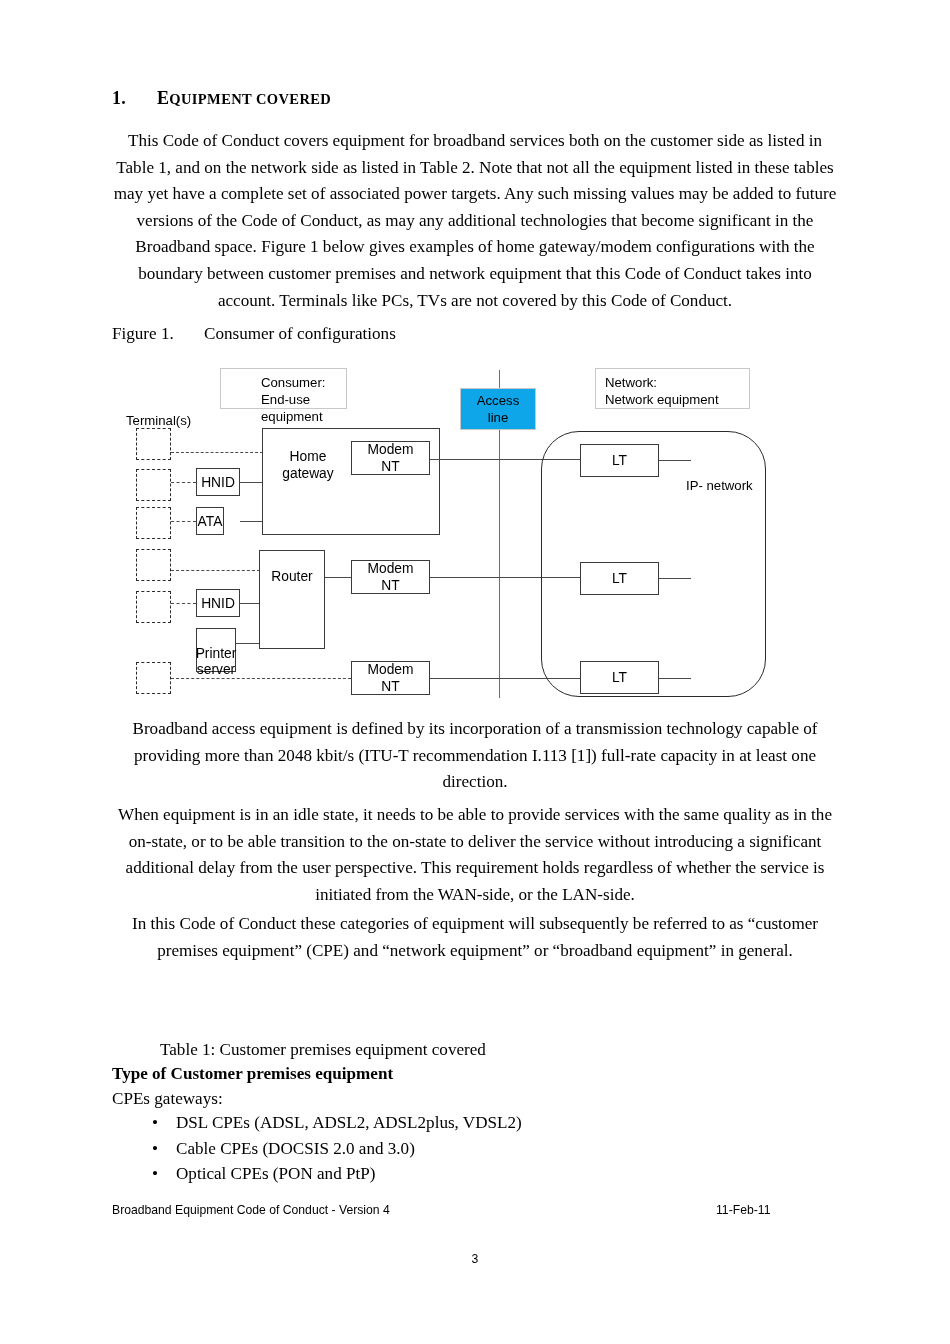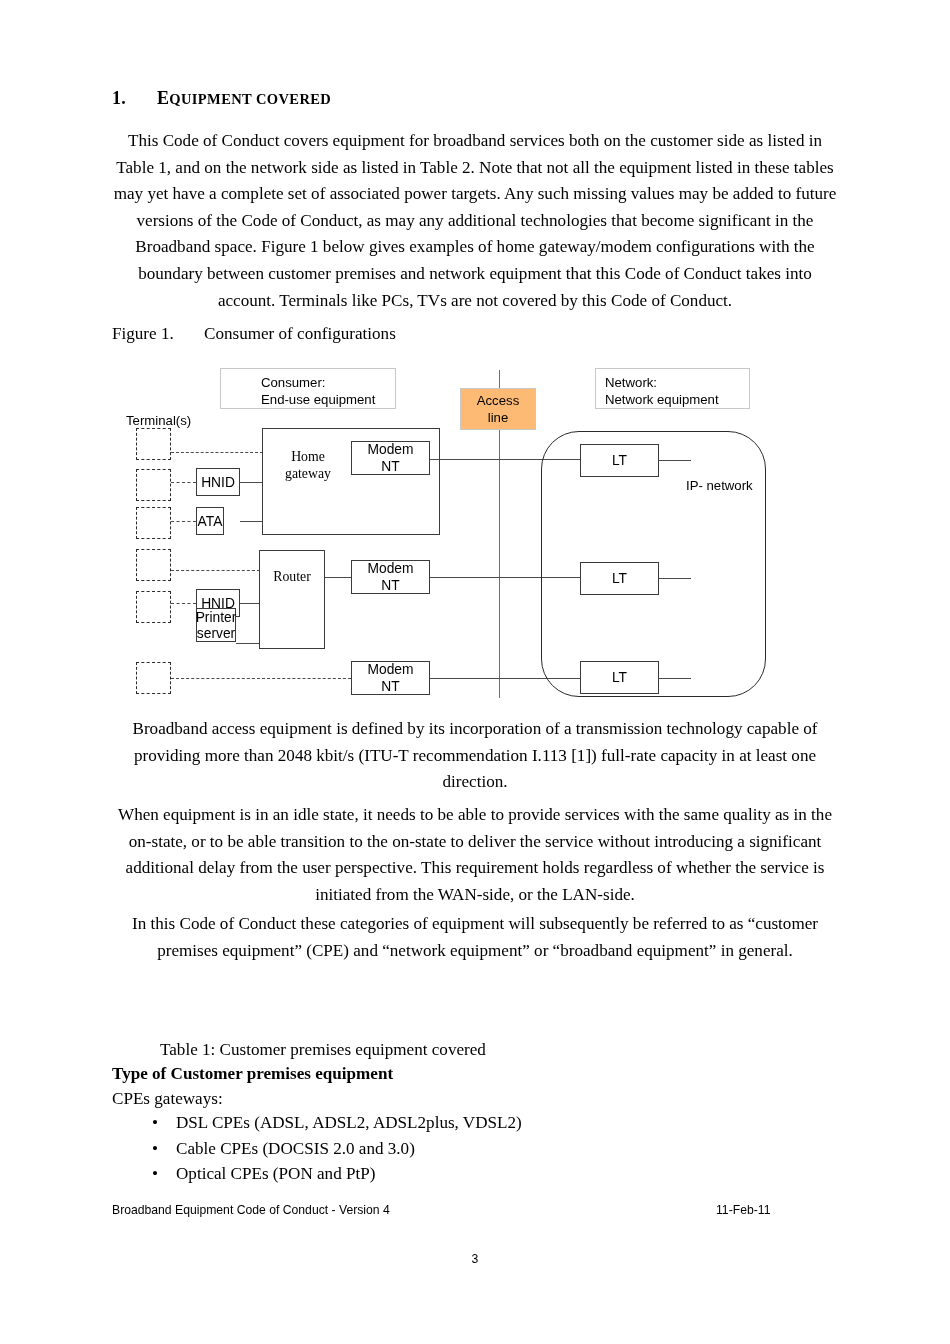--- a/index.html
+++ b/index.html
@@ -82,21 +82,21 @@
   }
   .hline { background:#4a4a4a; height:1px; }
   .vline { background:#6e6e6e; width:1.3px; }
   .dashline {
     border-top:1.4px dashed #4a4a4a; height:0;
   }
   .gwbox {
     border:1px solid #3a3a3a; background:#fff; box-sizing:border-box;
   }
   .gwlabel {
-    position:absolute; font-family:Liberation Serif, serif; font-size:13.8px;
+    position:absolute; font-family:Liberation Sans, sans-serif; font-size:13.8px;
     line-height:17px; text-align:center; color:#000;
   }
   .cloud {
     border:1.1px solid #2a2a2a; border-radius:38px; background:transparent;
     box-sizing:border-box;
   }
   .overflowbox {
     border:1px solid #3a3a3a; background:#fff;
     font-family:"Liberation Sans", sans-serif; font-size:13.8px; line-height:16px;
     box-sizing:border-box; color:#000; text-align:center;
@@ -113,34 +113,34 @@
   </div>
 
   <div class="para p1">This Code of Conduct covers equipment for broadband services both on the customer side as listed in Table 1, and on the network side as listed in Table 2. Note that not all the equipment listed in these tables may yet have a complete set of associated power targets. Any such missing values may be added to future versions of the Code of Conduct, as may any additional technologies that become significant in the Broadband space. Figure 1 below gives examples of home gateway/modem configurations with the boundary between customer premises and network equipment that this Code of Conduct takes into account. Terminals like PCs, TVs are not covered by this Code of Conduct.</div>
 
   <div class="figcap">
     <span class="fignum">Figure 1.</span><span>Consumer of configurations</span>
   </div>
 
   <div class="figure">
 
-    <div class="fig-el legendbox" style="left:220px; top:368px; width:176px; height:41px;padding-left:40px;">
+    <div class="fig-el legendbox" style="left:220px; top:368px; width:127px; height:41px;padding-left:40px;">
       <div>Consumer:</div>
       <div>End-use equipment</div>
     </div>
 
     <div class="fig-el legendbox" style="left:595px; top:368px; width:155px; height:41px;">
       <div>Network:</div>
       <div>Network equipment</div>
     </div>
 
     <div class="fig-el vline" style="left:499px; top:370px; height:328px;"></div>
 
     <div class="fig-el legendbox" style="left:460px; top:388px; width:76px; height:42px; padding:0;
-         display:flex; flex-direction:column; align-items:center; justify-content:center; background:#fdba74;">
+         display:flex; flex-direction:column; align-items:center; justify-content:center; background:#0ea5e9;">
       <div>Access</div>
       <div>line</div>
     </div>
 
     <div class="fig-el plainlabel" style="left:126px; top:413px;">Terminal(s)</div>
 
     <div class="fig-el dashbox" style="left:136px; top:428px; width:35px; height:32px;"></div>
     <div class="fig-el dashbox" style="left:136px; top:469px; width:35px; height:32px;"></div>
     <div class="fig-el dashbox" style="left:136px; top:507px; width:35px; height:32px;"></div>
 
@@ -175,21 +175,21 @@
     <div class="fig-el dashbox" style="left:136px; top:591px; width:35px; height:32px;"></div>
     <div class="fig-el dashbox" style="left:136px; top:662px; width:35px; height:32px;"></div>
 
     <div class="fig-el dashline" style="left:171px; top:570px; width:89px;"></div>
     <div class="fig-el dashline" style="left:171px; top:603px; width:25px;"></div>
     <div class="fig-el dashline" style="left:171px; top:678px; width:180px;"></div>
 
     <div class="fig-el solidbox" style="left:196px; top:589px; width:44px; height:28px;">
       <span>HNID</span>
     </div>
-    <div class="fig-el overflowbox" style="left:196px; top:608px; width:40px; height:34px; padding-top:1px;">
+    <div class="fig-el overflowbox" style="left:196px; top:628px; width:40px; height:44px; padding-top:17px;">
       <span>Printer</span>
       <span>server</span>
     </div>
 
     <div class="fig-el hline" style="left:240px; top:603px; width:21px;"></div>
     <div class="fig-el hline" style="left:236px; top:643px; width:25px;"></div>
 
     <div class="fig-el gwbox" style="left:259px; top:550px; width:66px; height:99px;"></div>
     <div class="gwlabel" style="left:259px; top:568px; width:66px;">
       <span>Router</span>

